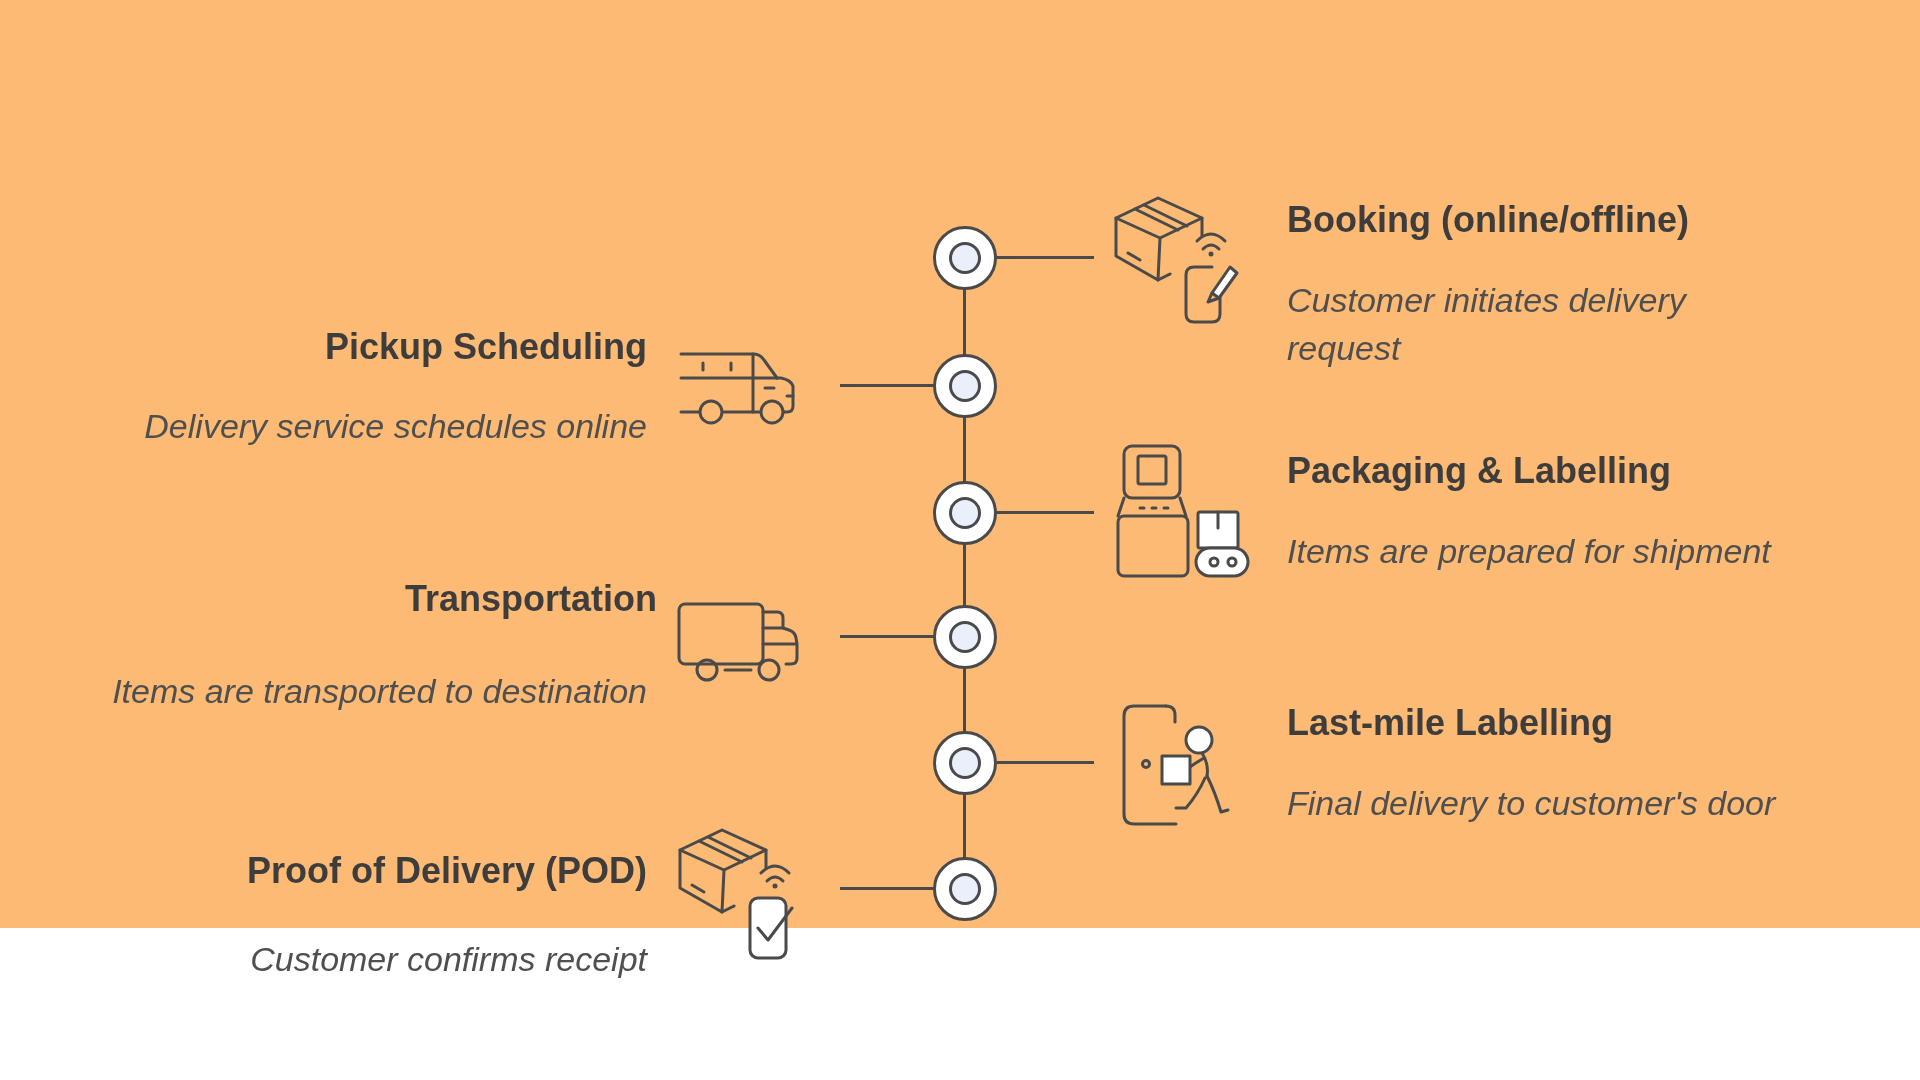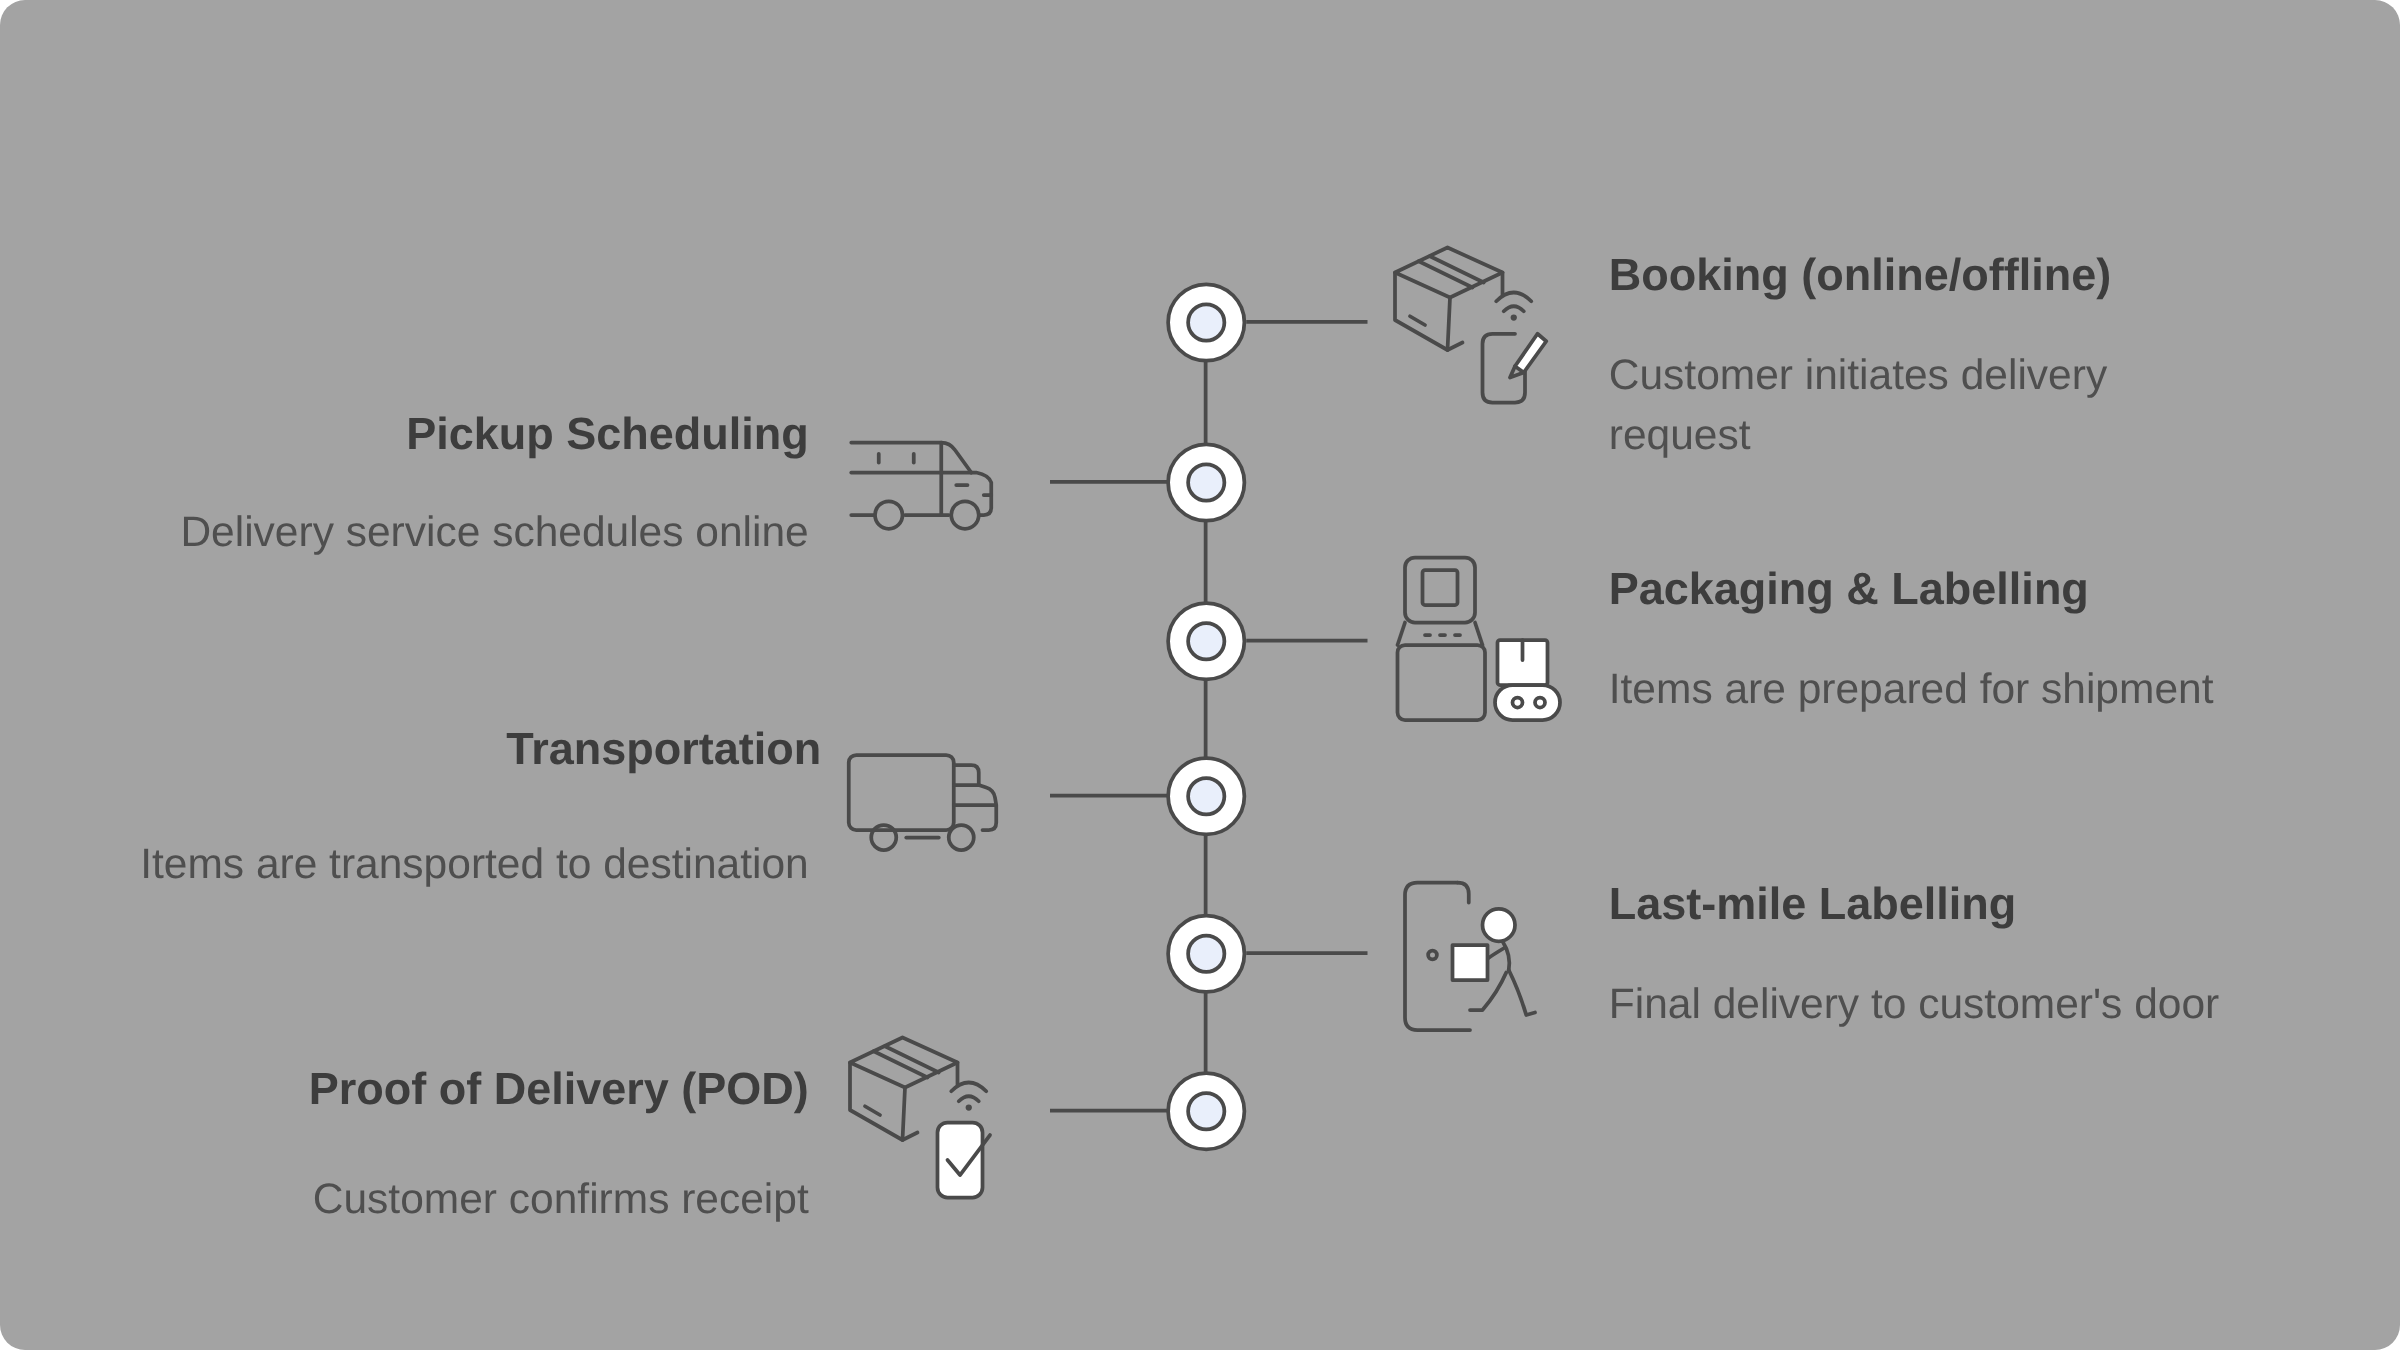--- a/index.html
+++ b/index.html
@@ -1,21 +1,21 @@
 <!DOCTYPE html>
 <html><head>
 <meta charset="utf-8">
 <style>
   html, body { margin: 0; padding: 0; }
   body {
     width: 1920px; height: 1080px; overflow: hidden;
     background: #ffffff;
     font-family: "Liberation Sans", sans-serif;
   }
-  .canvas { position: relative; width: 1920px; height: 1080px; background: #a3a3a3; border-radius: 20px; }
+  .canvas { position: relative; width: 1920px; height: 928px; background: #fdba74; }
 
   .vline { position: absolute; width: 3px; background: #4a4a4a; }
   .hline { position: absolute; height: 3px; background: #4a4a4a; }
 
   .node {
     position: absolute; width: 64px; height: 64px; box-sizing: border-box;
     border: 3px solid #4a4a4a; border-radius: 50%; background: #ffffff;
     display: flex; align-items: center; justify-content: center;
   }
   .node-inner {
@@ -23,20 +23,21 @@
     border: 3px solid #4a4a4a; border-radius: 50%; background: #e9effb;
   }
 
   .step-title {
     position: absolute; font-size: 36px; font-weight: 700; color: #3d3d3d;
     line-height: 44px; white-space: nowrap;
   }
   .step-desc {
     position: absolute; font-size: 34px; font-weight: 400; color: #4f4f4f;
     line-height: 48px;
+    font-style: italic;
   }
   .align-right { text-align: right; white-space: normal; }
 
   .icon { position: absolute; }
   .icon path, .icon rect, .icon circle, .icon line, .icon polyline {
     stroke: #4a4a4a; stroke-width: 3; fill: none;
     stroke-linecap: round; stroke-linejoin: round;
   }
   .icon .dot { fill: #4a4a4a; stroke: none; }
   .icon .whitefill { fill: #ffffff; }

